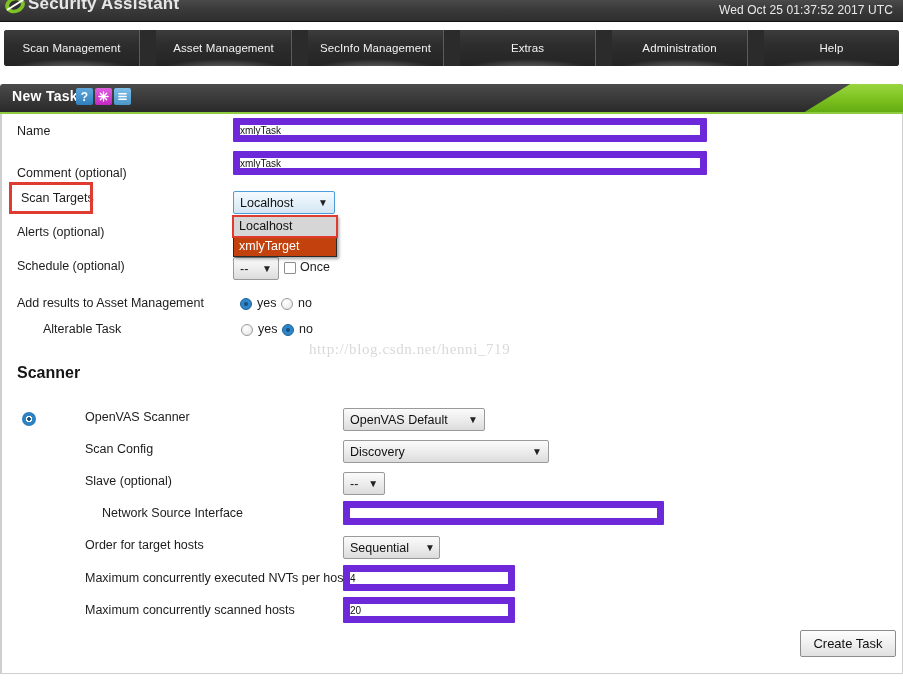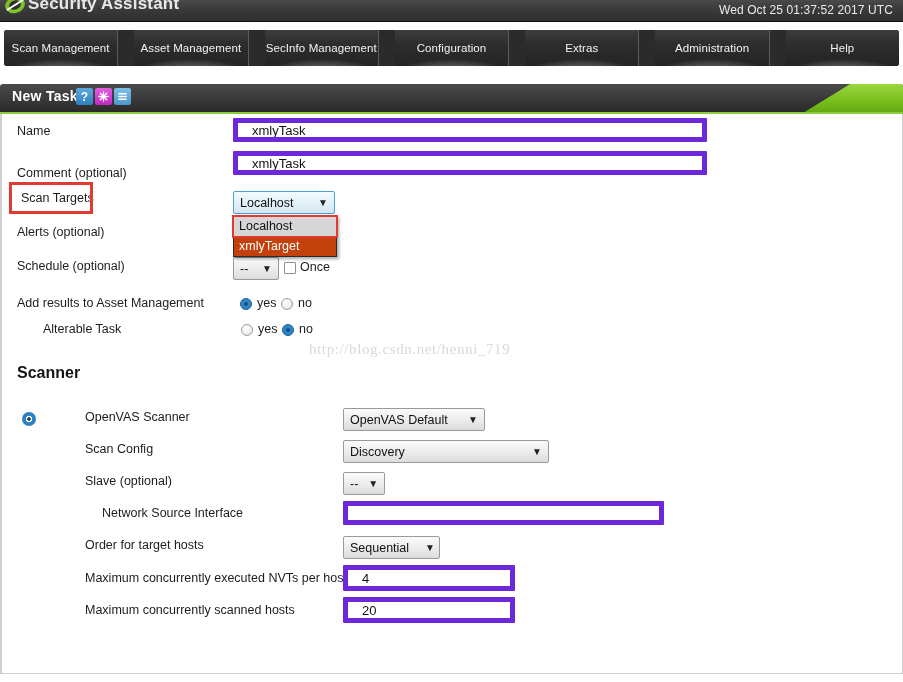--- a/index.html
+++ b/index.html
@@ -144,26 +144,26 @@
   .lbl {
     position: absolute;
     font-size: 12.5px;
     color: #1c1c1c;
     white-space: nowrap;
   }
 
   input.txt {
     position: absolute;
     height: 24px;
-    border: 5px solid #6d28d9;
+    border: 7px solid #6d28d9;
     background: #fff;
     font-family: "Liberation Sans", sans-serif;
-    font-size: 13px;
+    font-size: 10px;
     color: #111;
-    padding: 0 14px;
+    padding: 0 0;
     border-radius: 1px;
     outline: none;
   }
 
   .selbox {
     position: absolute;
     height: 23px;
     border: 1px solid #9a9a9a;
     border-radius: 2px;
     background: linear-gradient(to bottom,#fbfbfb 0%, #ececec 52%, #dcdcdc 100%);
@@ -330,23 +330,20 @@
   <div class="navwrap">
     <div class="nav">
       <div class="navitem">
           <span>Scan Management</span>
         </div>
       <div class="navitem">
           <span>Asset Management</span>
         </div>
       <div class="navitem">
           <span>SecInfo Management</span>
-        </div>
-      <div class="navitem">
-          <span>Configuration</span>
         </div>
       <div class="navitem">
           <span>Extras</span>
         </div>
       <div class="navitem">
           <span>Administration</span>
         </div>
       <div class="navitem">
           <span>Help</span>
         </div>
@@ -459,15 +456,18 @@
       <span>Sequential</span>
       <span class="caret">▼</span>
     </div>
 
     <div class="lbl" style="left:84px; top:457px;">Maximum concurrently executed NVTs per host</div>
     <input class="txt" style="left: 342px; top: 451px; width: 172px; height: 26px;" value="4">
 
     <div class="lbl" style="left:84px; top:489px;">Maximum concurrently scanned hosts</div>
     <input class="txt" style="left: 342px; top: 483px; width: 172px; height: 26px;" value="20">
 
+    <div class="btn" style="left:799px; top:516px; width:96px;">
+      <span>Create Task</span>
+    </div>
   </div>
 
 </div>
 
 </body></html>

